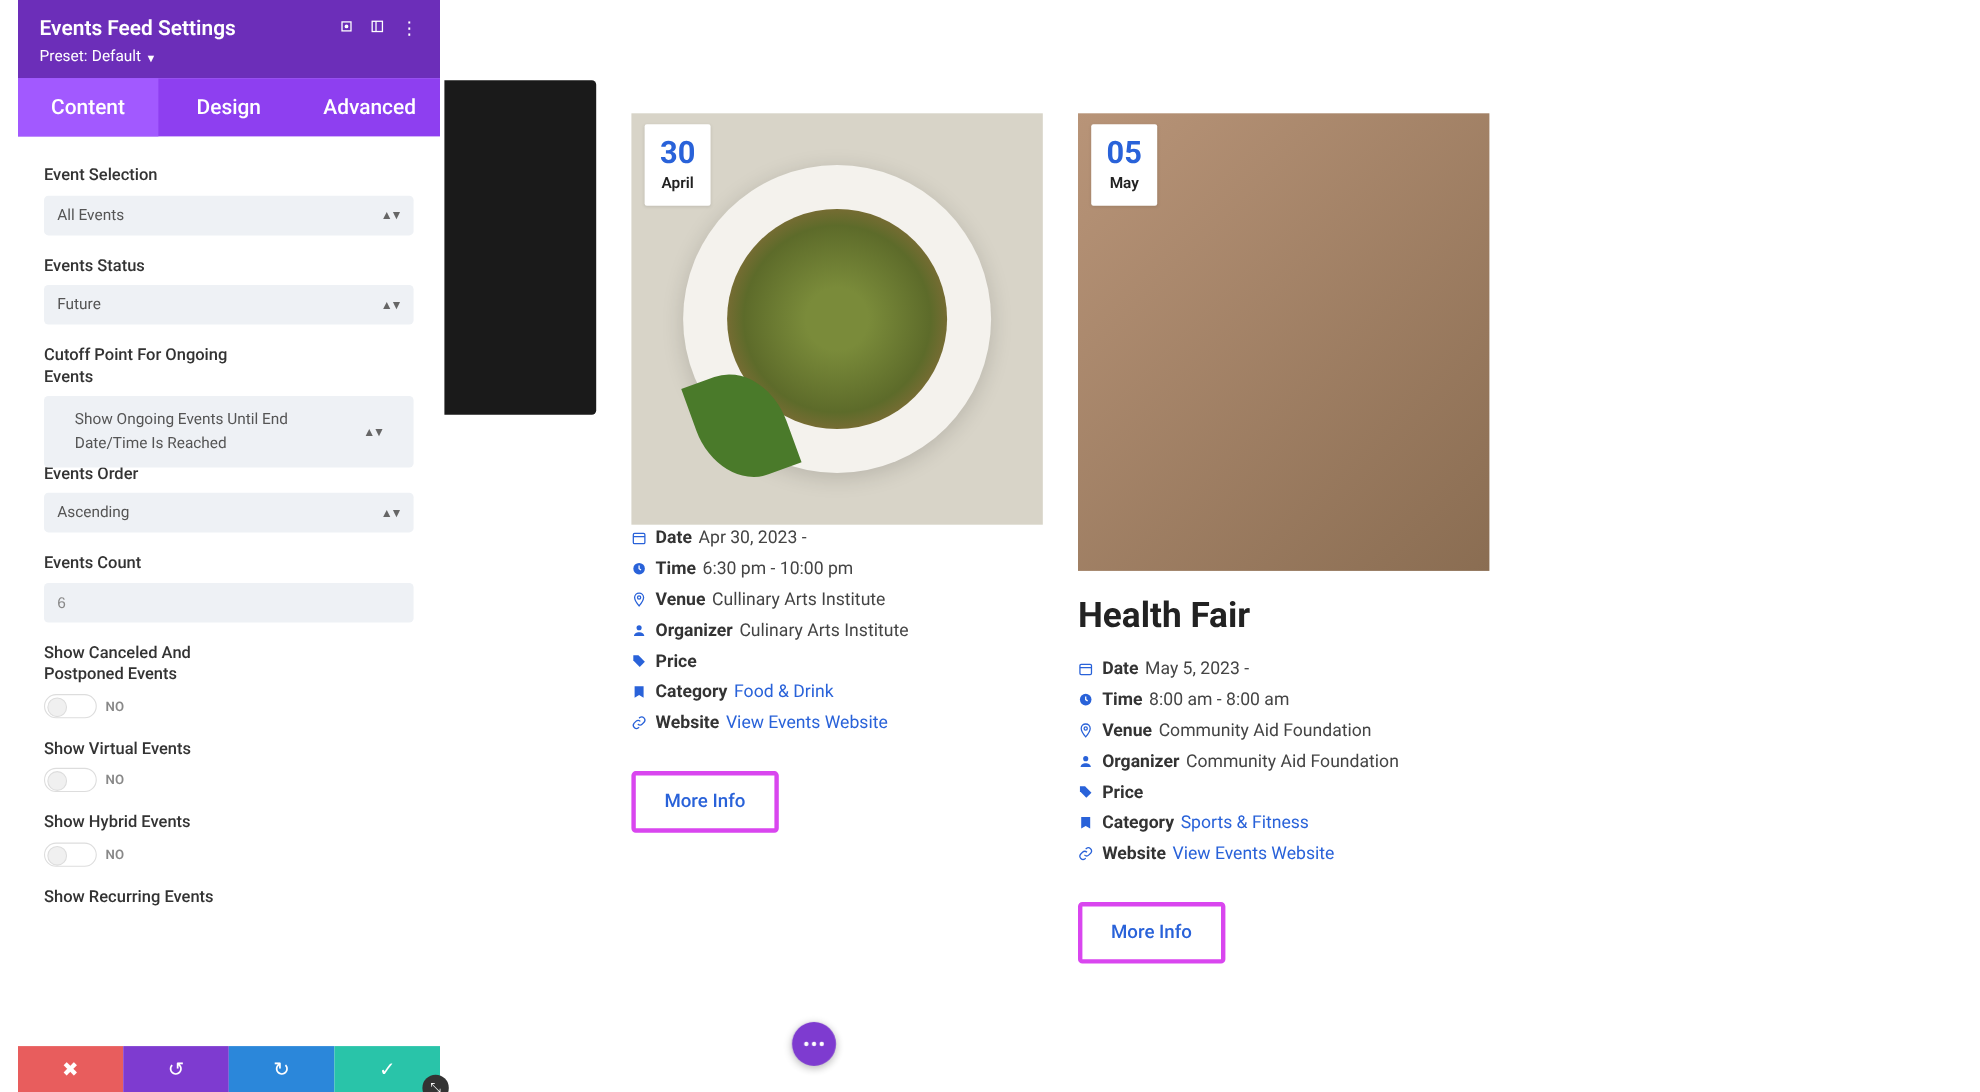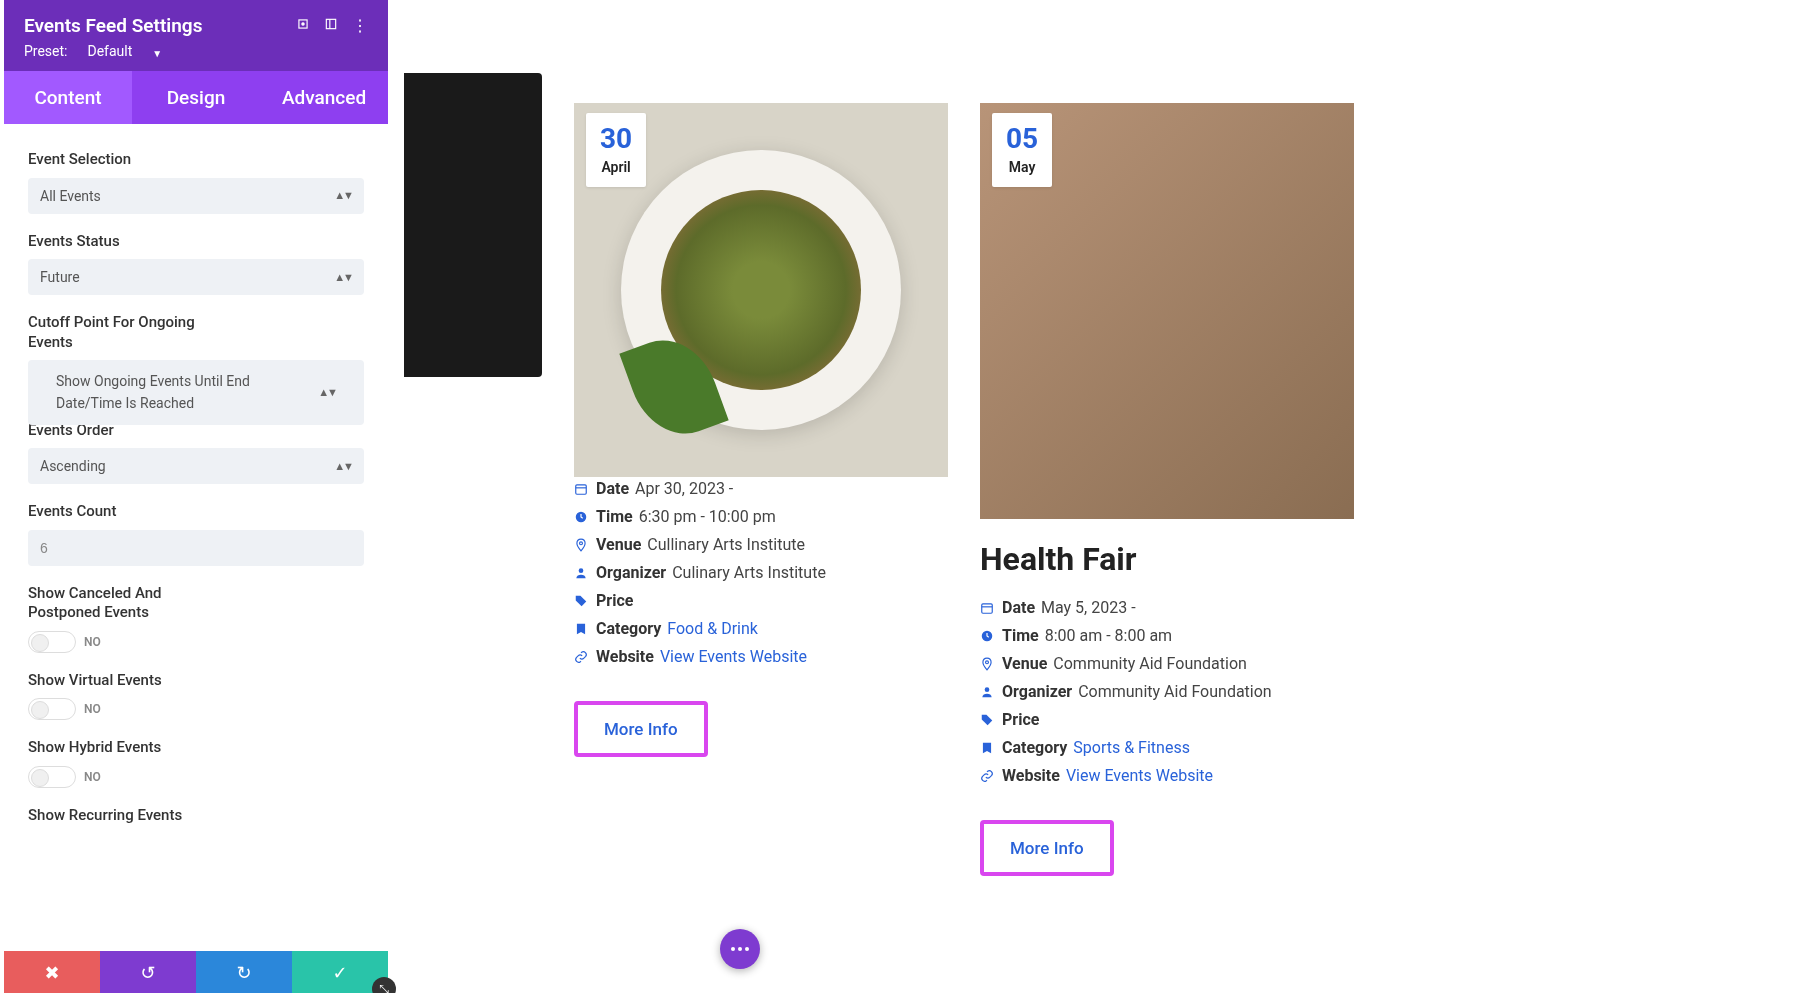--- a/index.html
+++ b/index.html
@@ -1,30 +1,30 @@
 <!DOCTYPE html>
 <html><head>
 <meta charset="utf-8">
 <style>
 * { margin: 0; padding: 0; box-sizing: border-box; }
 body { font-family: -apple-system, BlinkMacSystemFont, "Segoe UI", Roboto, sans-serif; background: #fff; overflow: hidden; }
 
 .sidebar {
-  position: fixed; left: 4px; top: 0; width: 384px; height: 100vh;
+  position: fixed; left: 16px; top: 0; width: 384px; height: 100vh;
   background: #fff; z-index: 10; display: flex; flex-direction: column;
 }
 .sidebar-header {
   background: #6c2eb9; color: #fff; padding: 14px 20px 12px 20px;
   display: flex; flex-direction: column; gap: 6px;
 }
 .sidebar-header-top { display: flex; align-items: center; justify-content: space-between; }
 .sidebar-title { font-size: 19px; font-weight: 600; }
 .sidebar-header-icons { display: flex; gap: 14px; align-items: center; }
 .sidebar-header-icons span { cursor: pointer; font-size: 16px; }
-.preset-row { font-size: 14px; display: flex; align-items: flex-end; gap: 20px; }
+.preset-row { font-size: 14px; display: flex; align-items: flex-end; gap: 4px; }
 .preset-caret { font-size: 10px; }
 
 .tabs { display: flex; background: #8e3ff0; }
 .tab {
   flex: 1; text-align: center; padding: 15px 0; color: #fff; font-size: 19px;
   cursor: pointer; font-weight: 500;
 }
 .tab.active { background: #a259ff; }
 
 .sidebar-body { flex: 1; overflow-y: auto; padding: 14px 24px 20px 24px; margin-top: 12px; }

